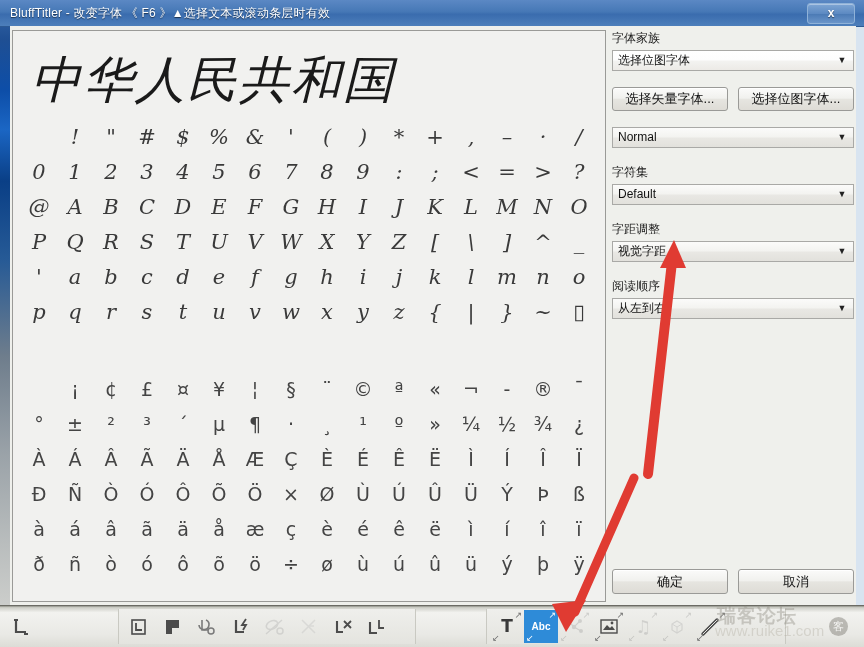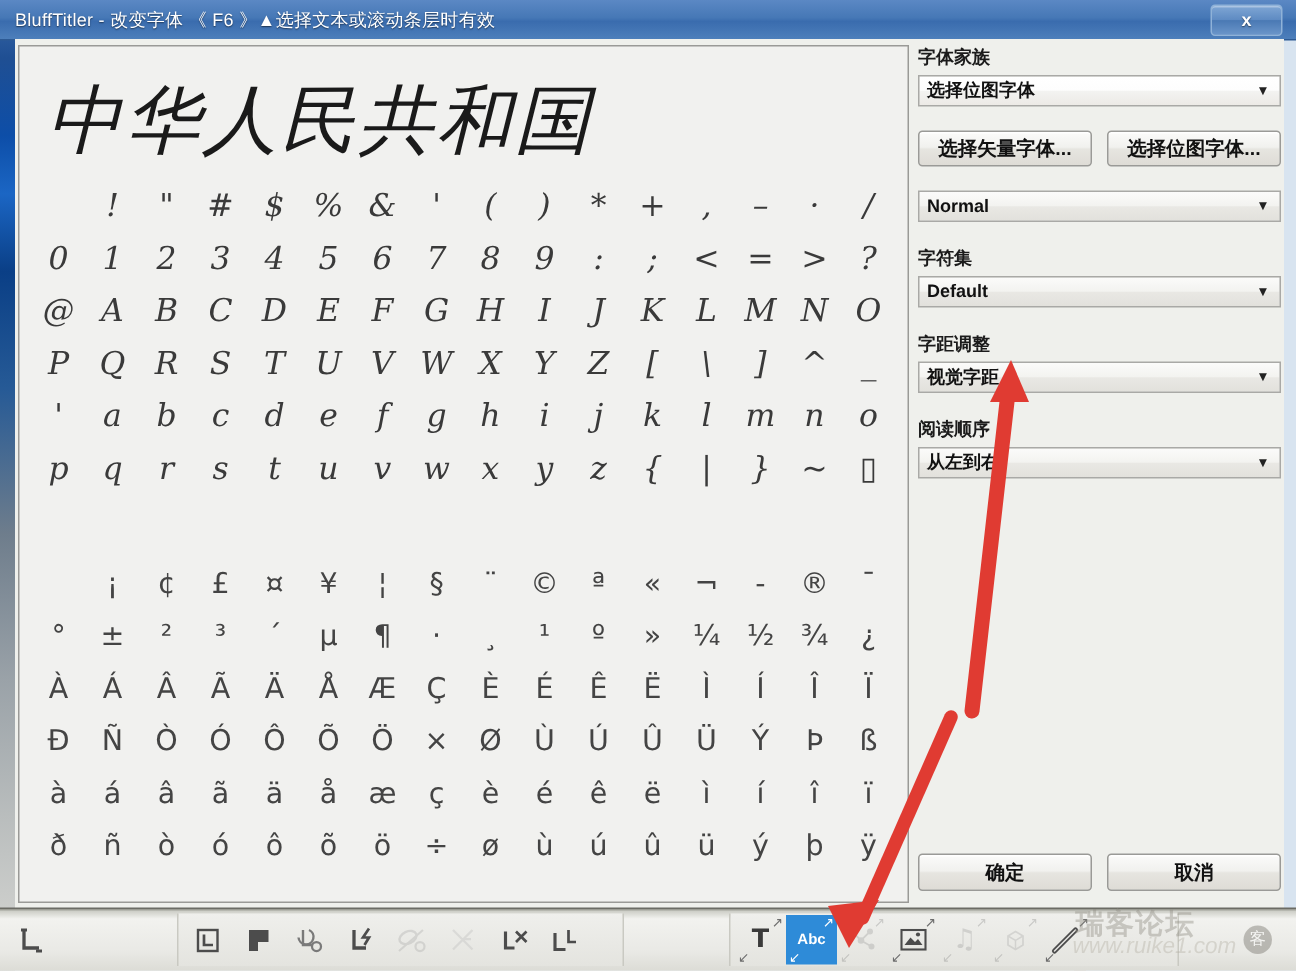--- a/index.html
+++ b/index.html
@@ -105,21 +105,21 @@
   .cm-cell.plain {
     font-family: "DejaVu Sans", sans-serif;
     font-style: normal;
     font-size: 19px;
     color: #444;
   }
 
   
   .options {
     position: absolute; left: 602px; top: 4px;
-    width: 242px; height: 572px; font-weight: bold;
+    width: 242px; height: 572px;
   }
   .opt-label {
     font-size: 12px; color: #1b1b1b;
     margin-bottom: 3px;
     white-space: nowrap;
   }
   .combo {
     position: relative;
     height: 21px;
     background: linear-gradient(180deg,#ffffff 0%,#fdfdfd 48%,#f3f3f1 52%,#eceae6 100%);
@@ -221,21 +221,20 @@
     font-size: 19px; font-weight: bold;
     color: #8d8a80;
     letter-spacing: 1px;
     white-space: nowrap;
     text-align: right;
   }
   .wm-url {
     position: absolute; left: 0px; top: 19px;
     font-size: 15px;
     color: #b4b0a4;
-    font-style: italic;
     white-space: nowrap;
   }
   .wm-circle {
     position: absolute; right: 12px; top: 14px;
     width: 19px; height: 19px; border-radius: 50%;
     background: #6d6a62;
     color: #fff; font-size: 11px; text-align: center; line-height: 19px;
   }
 
   

